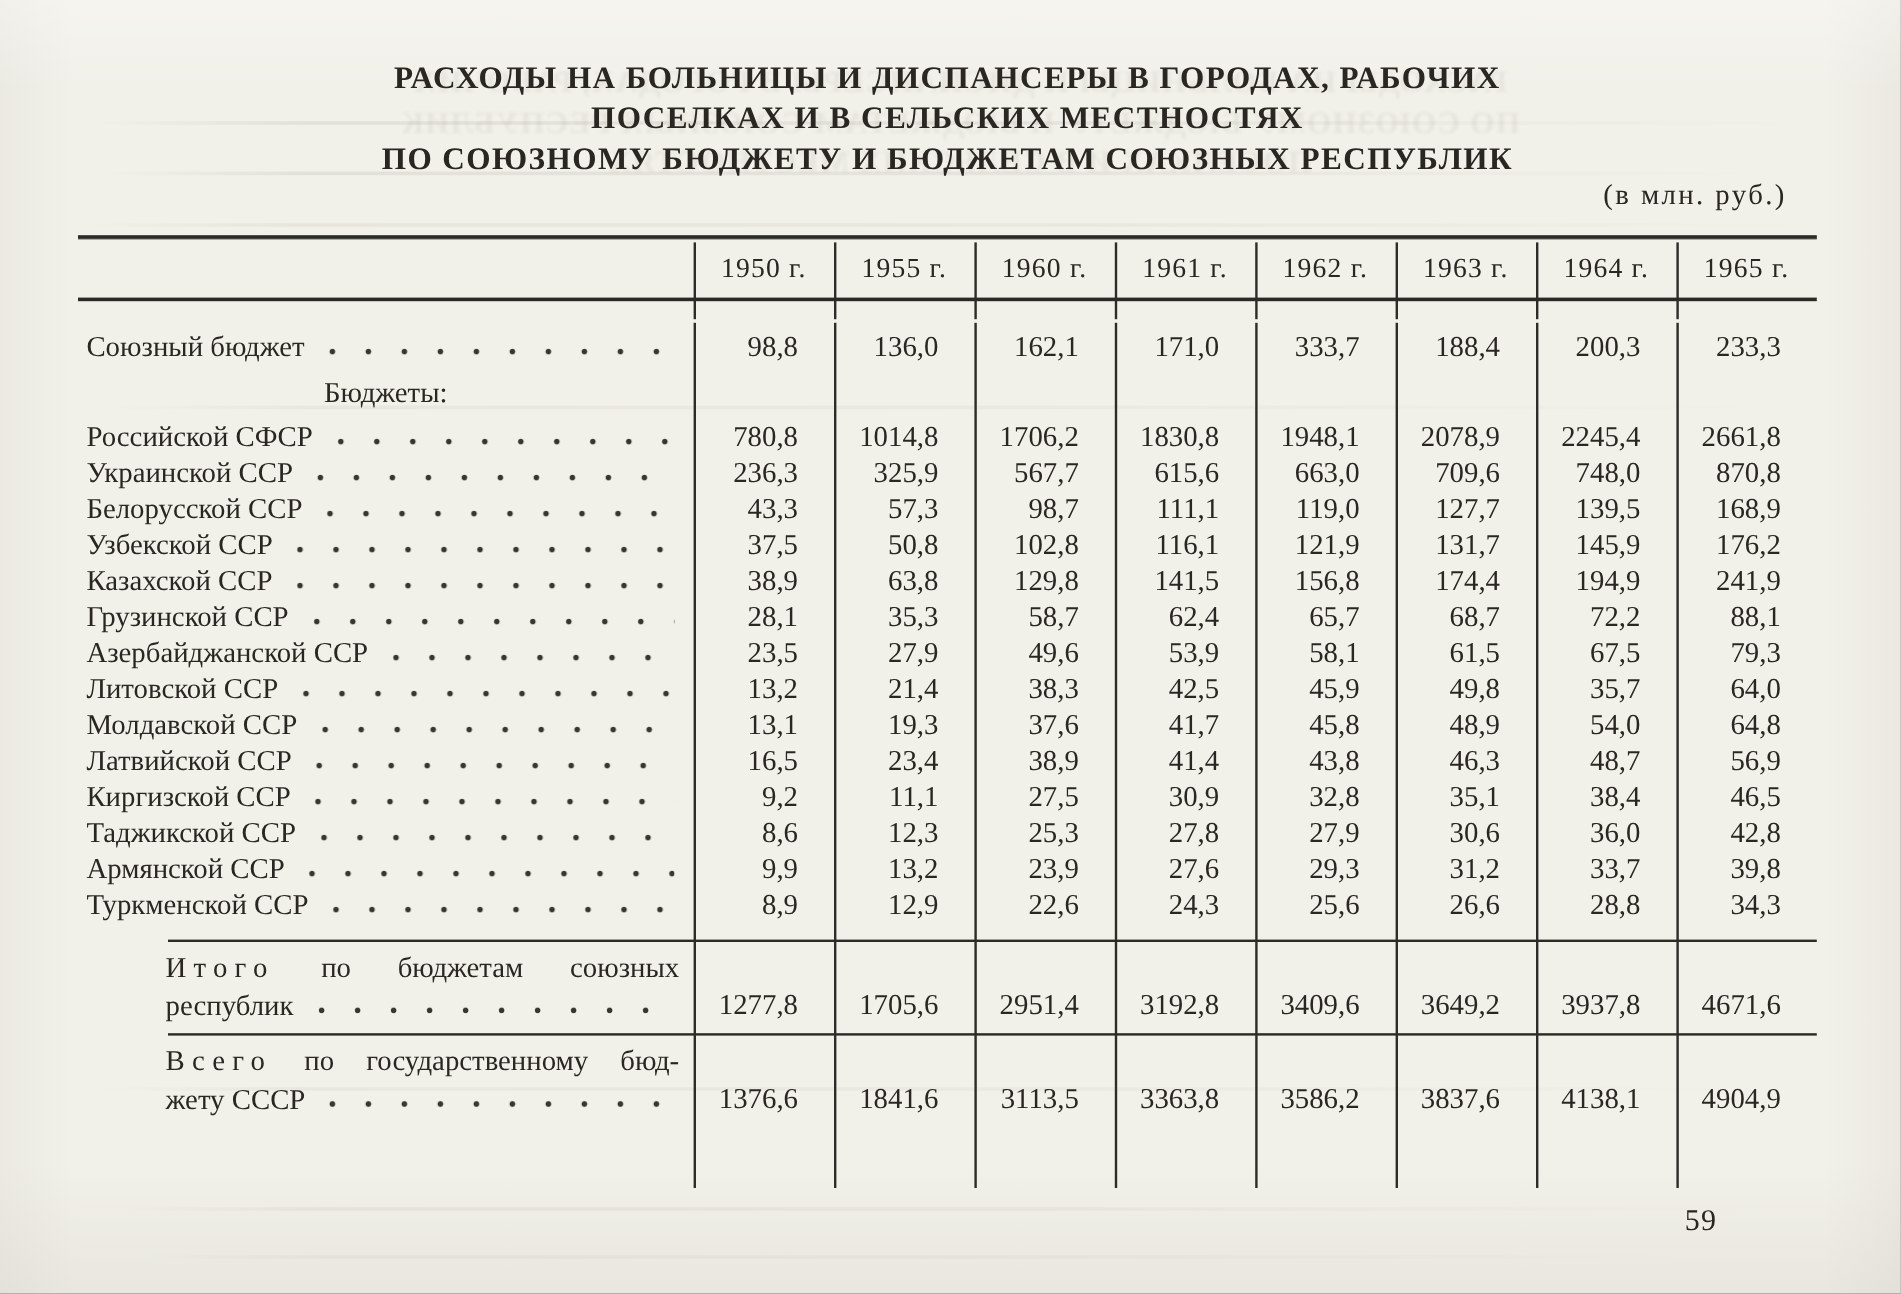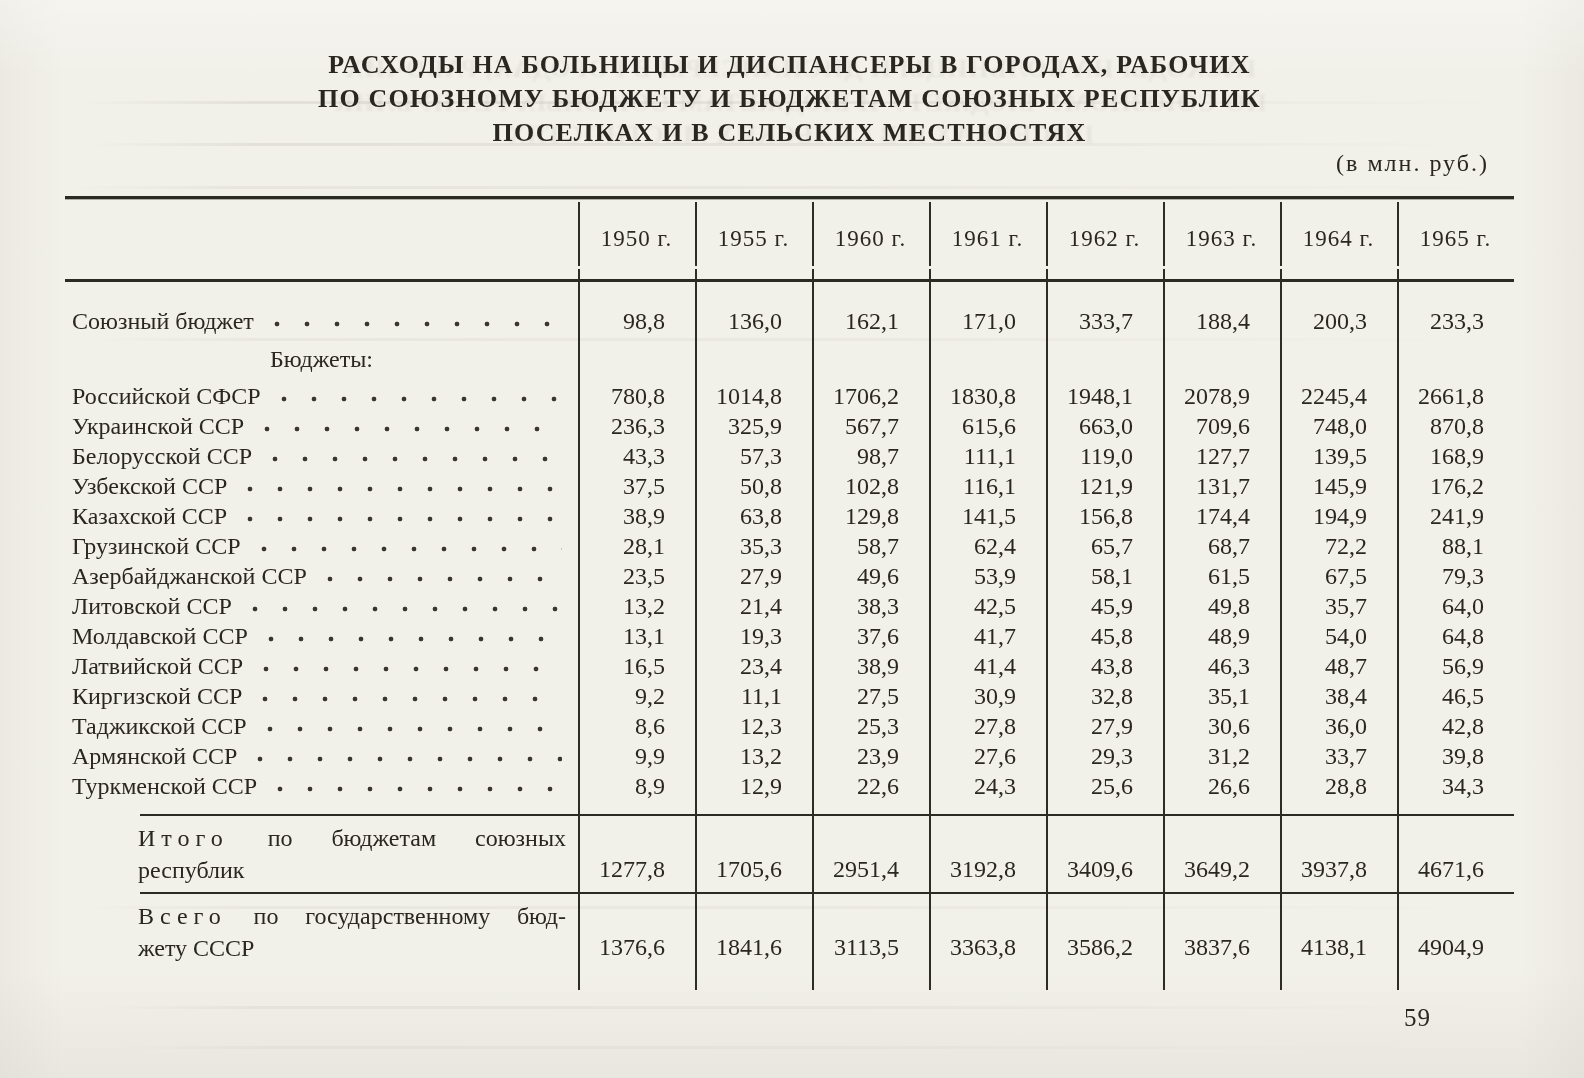--- a/index.html
+++ b/index.html
@@ -41,21 +41,21 @@
   .title-block { position:absolute; top:48px; left:65px; width:1449px; text-align:center; }
   .title-line { font-weight:bold; font-size:26px; line-height:34px; letter-spacing:1.2px; }
 
   .units { position:absolute; top:150px; left:68px; width:1449px;
            text-align:right; padding-right:28px; font-size:24px; letter-spacing:2px; }
 
   
   .table { position:absolute; top:196px; left:65px; width:1449px; height:800px; font-size:24px; }
   .rule { background:#2c2a25; }
   .rule-top  { height:3px; box-shadow: 0 1px 0 rgba(44,42,37,.35); }
-  .header-row { display:flex; height:80px; align-items:center; }
+  .header-row { display:flex; height:49px; align-items:center; }
   .label-spacer { width:513px; }
   .ycells { display:flex; }
   .ycell { width:117px; text-align:center; font-size:23px; letter-spacing:1px; white-space:nowrap; }
   .rule-mid  { height:3px; }
 
   .brow { display:flex; height:30px; align-items:center; }
   #body-rows .brow:nth-child(1) { margin-top:24px; }
   #body-rows .brow:nth-child(2) { margin-top:8px; }
   #body-rows .brow:nth-child(3) { margin-top:7px; }
   .lbl { width:513px; display:flex; padding-left:7px; }
@@ -66,21 +66,21 @@
   .section .lbl { justify-content:center; padding-left:0; }
   .vcell { width:117px; text-align:right; padding-right:30px; white-space:nowrap; }
 
   .rule-totals { height:2px; margin-left:75px; }
   .rt1 { margin-top:13px; }
 
   .trow { display:flex; height:76px; }
   .tlbl { width:513px; padding:6px 12px 6px 73px; }
   .tline1 { font-size:24px; line-height:32px; text-align:justify; text-align-last:justify; }
   .emph { letter-spacing:6px; }
-  .tline2 { display:flex; line-height:32px;flex-direction:column; }
+  .tline2 { display:flex; line-height:32px; }
   .tline2 .leader { margin-bottom:10px; }
   .tvals { display:flex; align-items:flex-end; padding-bottom:8px; }
   .tvals .vcell { line-height:30px; }
 
   .vline { position:absolute; width:2px; background:#2e2c27; }
 
   .page-number { position:absolute; top:1004px; left:1404px; font-size:25px; letter-spacing:1px; }
 </style>
 </head>
 <body>
@@ -95,22 +95,22 @@
   <div class="smudge s1"></div>
   <div class="smudge s2"></div>
   <div class="smudge s3"></div>
   <div class="smudge s4"></div>
   <div class="smudge s5"></div>
   <div class="smudge s6"></div>
   <div class="smudge s7"></div>
 
   <header class="title-block">
     <div class="title-line">РАСХОДЫ НА БОЛЬНИЦЫ И ДИСПАНСЕРЫ В ГОРОДАХ, РАБОЧИХ</div>
+    <div class="title-line">ПОСЕЛКАХ И В СЕЛЬСКИХ МЕСТНОСТЯХ</div>
     <div class="title-line">ПО СОЮЗНОМУ БЮДЖЕТУ И БЮДЖЕТАМ СОЮЗНЫХ РЕСПУБЛИК</div>
-    <div class="title-line">ПОСЕЛКАХ И В СЕЛЬСКИХ МЕСТНОСТЯХ</div>
   </header>
 
   <div class="units">(в млн. руб.)</div>
 
   <div class="table">
     <div class="rule rule-top"></div>
 
     <div class="header-row">
       <div class="label-spacer"></div>
       <div class="ycells" id="year-cells">

